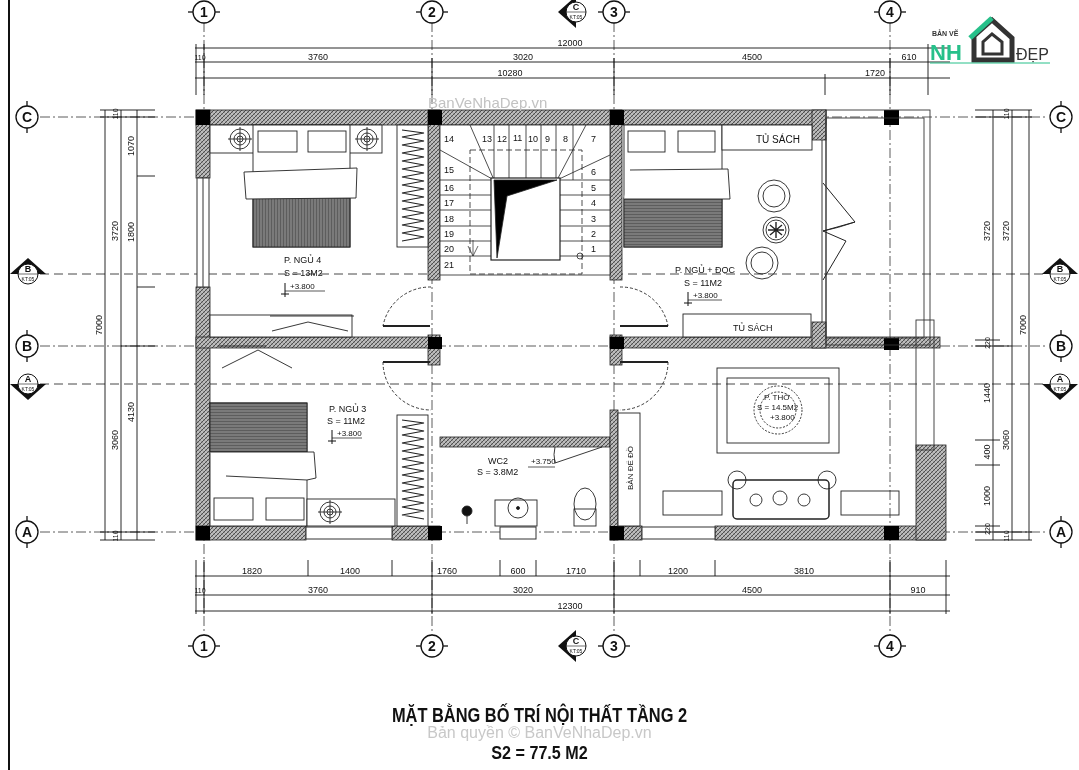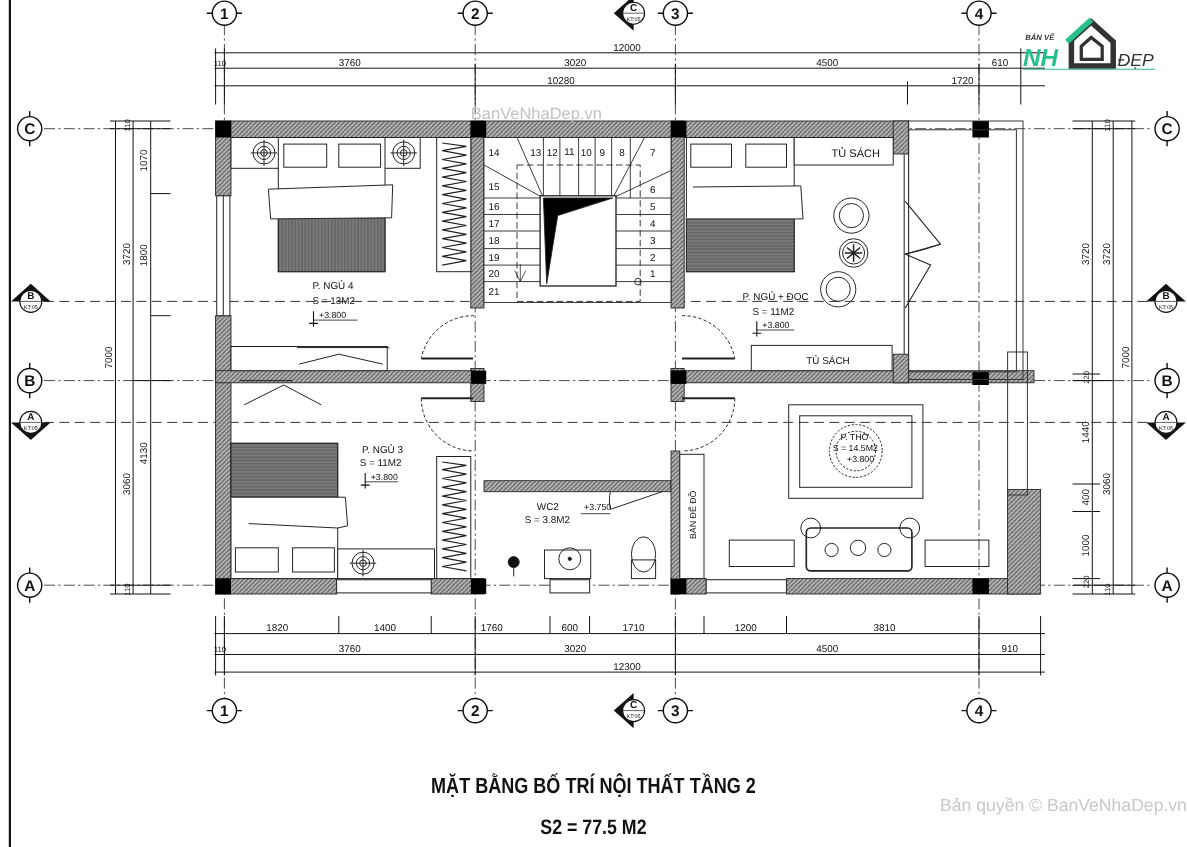--- a/index.html
+++ b/index.html
@@ -4,22 +4,22 @@
 <style>
   html, body { margin:0; padding:0; background:#ffffff; }
   body { width:1079px; height:770px; overflow:hidden; position:relative; font-family:"Liberation Sans", sans-serif; }
   #plan { position:absolute; left:0; top:0; }
   .t { font-family:"Liberation Sans", sans-serif; fill:#111; }
   .dim { font-size:9px; }
   .room { font-size:9px; }
   .title { position:absolute; left:0; width:1079px; text-align:center; font-family:"Liberation Sans", sans-serif; font-weight:bold; color:#111; }
   .title1 { top:704px; font-size:20px; transform:scaleX(0.82); }
   .title2 { top:742px; font-size:19px; transform:scaleX(0.85); }
-  .wm2 { position:absolute; top:724px; left:0; width:1079px; text-align:right; color:#c8c8c8; font-size:16px; font-family:"Liberation Sans", sans-serif; }
-  .logo { position:absolute; left:930px; top:14px; width:140px; height:50px;font-style:italic; }
+  .wm2 { position:absolute; top:724px; left:0; width:1079px; text-align:center; color:#c8c8c8; font-size:16px; font-family:"Liberation Sans", sans-serif; }
+  .logo { position:absolute; left:930px; top:14px; width:140px; height:50px; }
 </style>
 </head>
 <body>
 
 <svg id="plan" width="1079" height="770" viewBox="0 0 1079 770" xmlns="http://www.w3.org/2000/svg">
   <defs>
     <pattern id="hatch" width="4" height="4" patternUnits="userSpaceOnUse">
       <rect width="4" height="4" fill="#bdbdbd"></rect>
       <path d="M0 4 L4 0" stroke="#444" stroke-width="0.9"></path>
       <path d="M0 0 L4 4" stroke="#777" stroke-width="0.5"></path>

